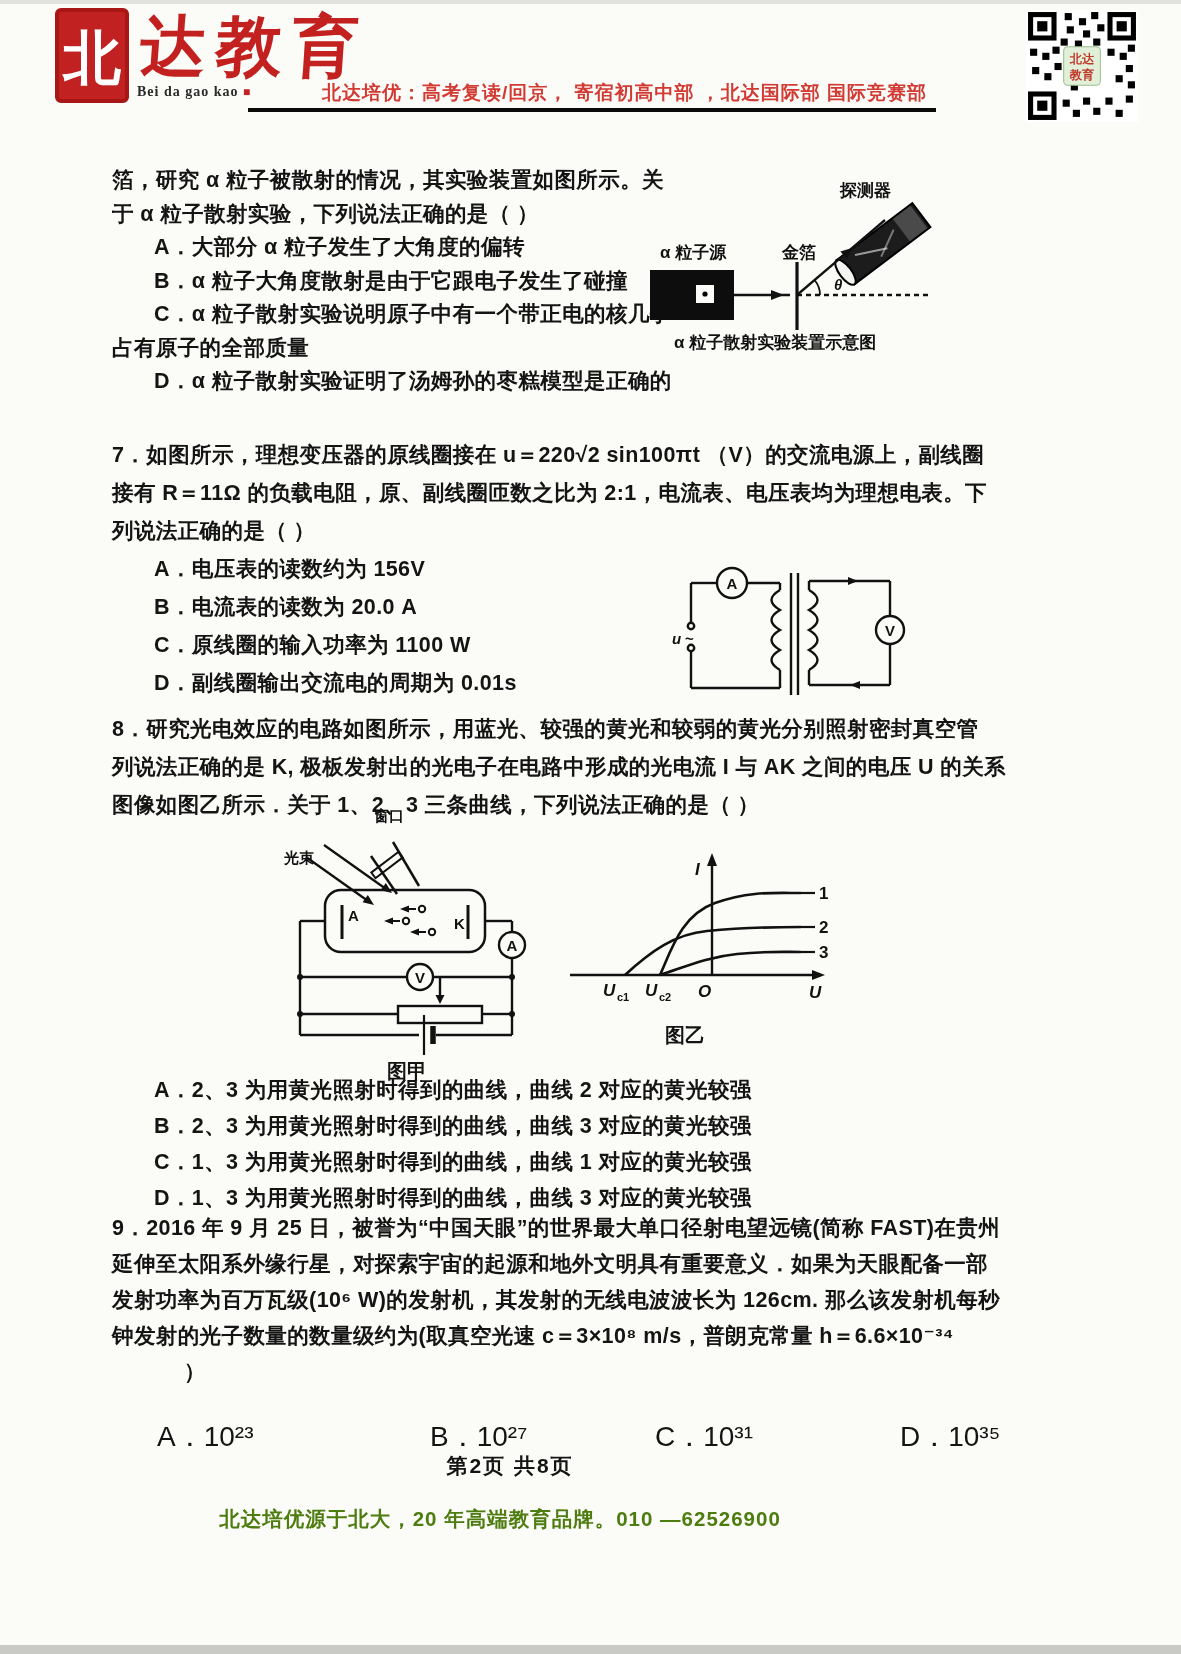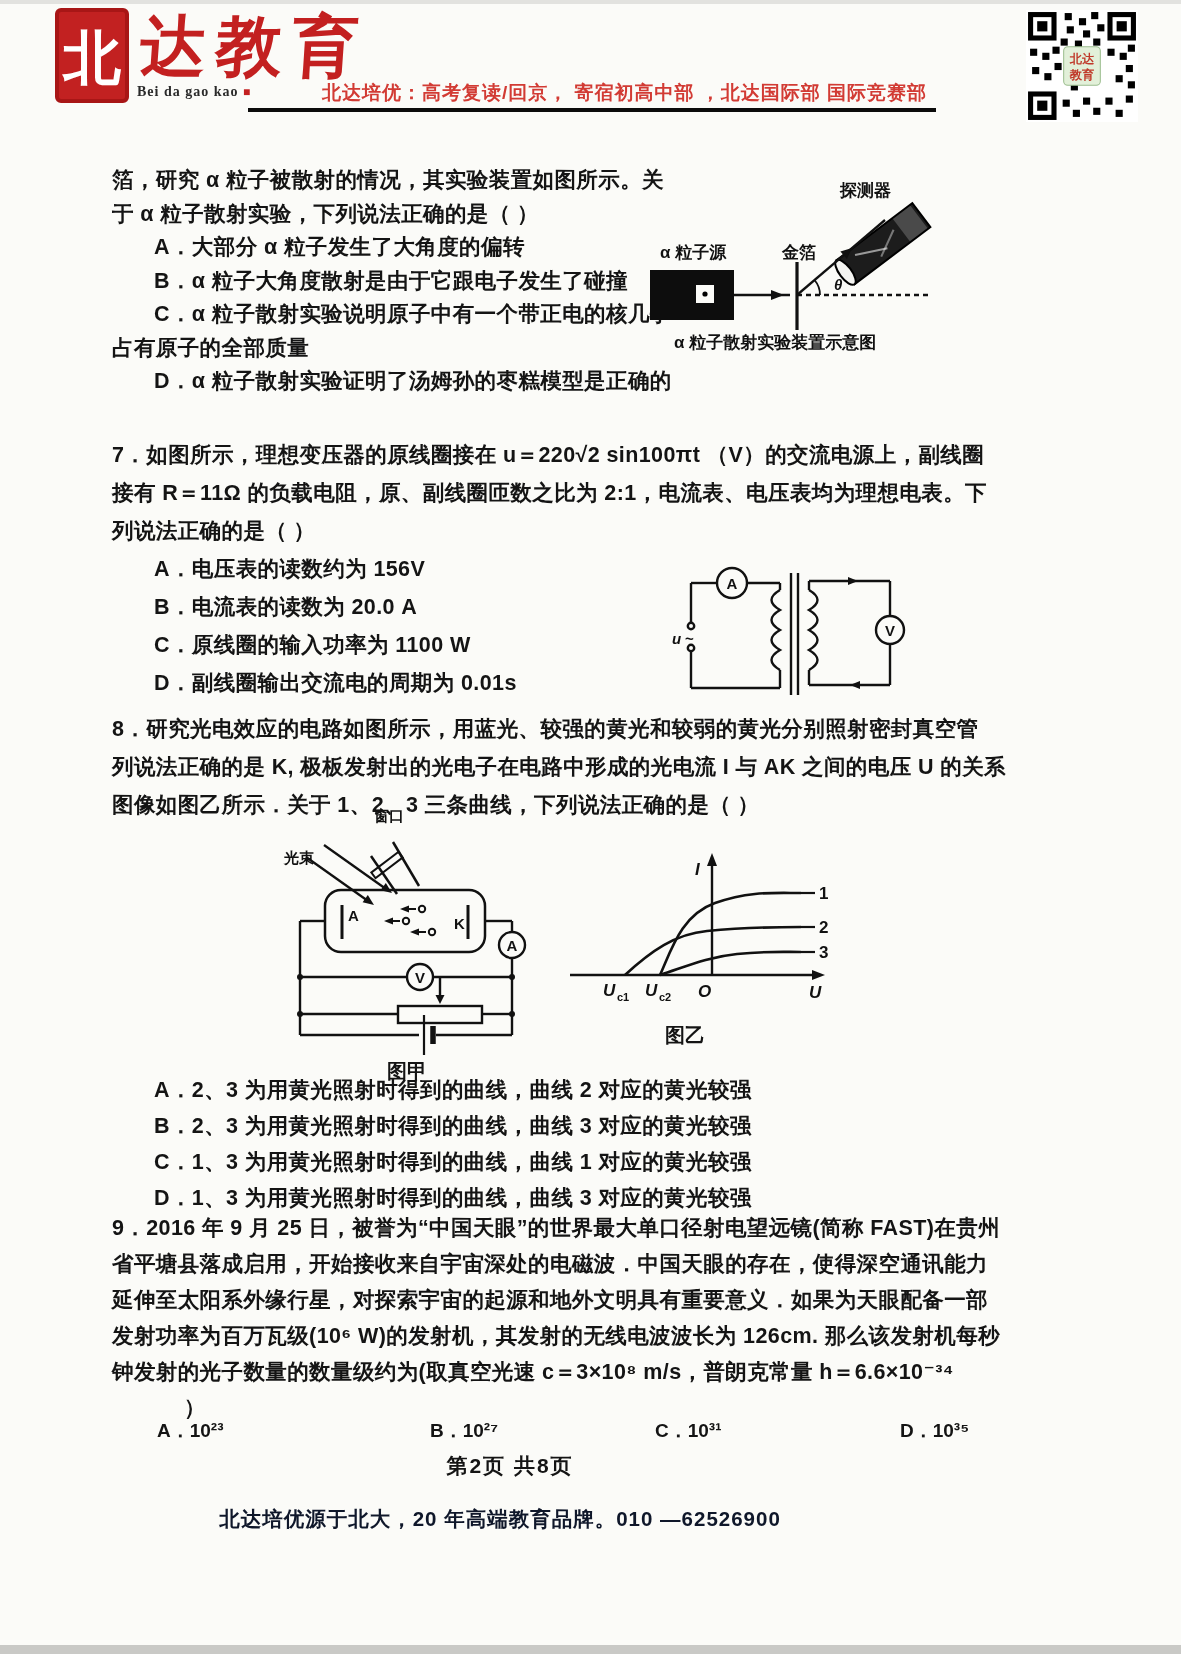--- a/index.html
+++ b/index.html
@@ -35,23 +35,23 @@
   .paren{padding-left:72px;}
 
   .caption{position:absolute;font-size:20px;font-weight:700;}
 
   
   svg text{font-family:"Liberation Sans","DejaVu Sans",sans-serif;fill:#111;}
   .dlabel{font-size:17px;font-weight:700;}
   .dsmall{font-size:15px;font-weight:700;}
   .ital{font-style:italic;}
 
-  .q9opts span{position:absolute;font-size:19px;font-weight:700;white-space:nowrap;}
+  .q9opts span{position:absolute;font-size:28px;font-weight:400;white-space:nowrap;}
   .pageinfo{position:absolute;left:0;top:1452px;width:1020px;text-align:center;font-size:21px;font-weight:700;letter-spacing:2px;}
-  .redfoot{position:absolute;left:0;top:1505px;width:1000px;text-align:center;font-size:20.5px;font-weight:700;color:#0f172a;letter-spacing:1px;}
+  .redfoot{position:absolute;left:0;top:1505px;width:1000px;text-align:center;font-size:20.5px;font-weight:700;color:#4d7c0f;letter-spacing:1px;}
 </style>
 </head>
 <body>
 
 <div class="page">
   <div class="edge-top"></div>
 
   <div class="seal">北</div>
   <div class="brand-script">达教育</div>
   <div class="brand-sub">
@@ -299,21 +299,20 @@
 
   <div class="qblock q8opt" style="left:112px;top:1072px;width:870px;">
     <div class="line opt">A．2、3 为用黄光照射时得到的曲线，曲线 2 对应的黄光较强</div>
     <div class="line opt">B．2、3 为用黄光照射时得到的曲线，曲线 3 对应的黄光较强</div>
     <div class="line opt">C．1、3 为用黄光照射时得到的曲线，曲线 1 对应的黄光较强</div>
     <div class="line opt">D．1、3 为用黄光照射时得到的曲线，曲线 3 对应的黄光较强</div>
   </div>
 
   <div class="qblock q9" style="left:112px;top:1210px;width:900px;">
     <div class="line">9．2016 年 9 月 25 日，被誉为“中国天眼”的世界最大单口径射电望远镜(简称 FAST)在贵州</div>
-    <div class="line">省平塘县落成启用，开始接收来自宇宙深处的电磁波．中国天眼的存在，使得深空通讯能力</div>
     <div class="line">延伸至太阳系外缘行星，对探索宇宙的起源和地外文明具有重要意义．如果为天眼配备一部</div>
     <div class="line">发射功率为百万瓦级(10⁶ W)的发射机，其发射的无线电波波长为 126cm. 那么该发射机每秒</div>
     <div class="line">钟发射的光子数量的数量级约为(取真空光速 c＝3×10⁸ m/s，普朗克常量 h＝6.6×10⁻³⁴</div>
     <div class="line paren">）</div>
   </div>
   <div class="q9opts" style="position:absolute;left:112px;top:1418px;width:1000px;height:36px;">
     <span style="left:45px;">A．10²³</span>
     <span style="left:318px;">B．10²⁷</span>
     <span style="left:543px;">C．10³¹</span>
     <span style="left:788px;">D．10³⁵</span>

